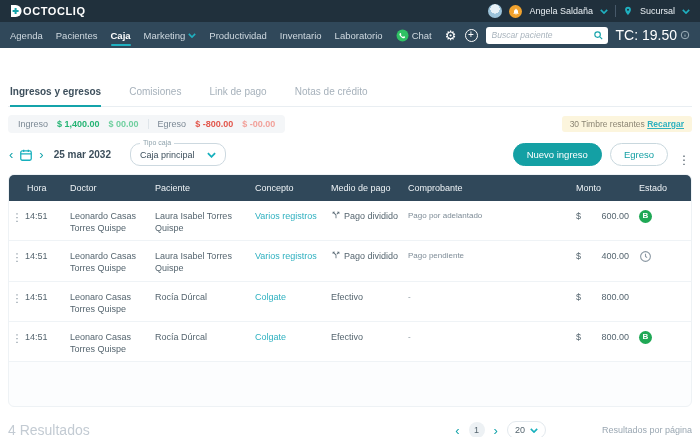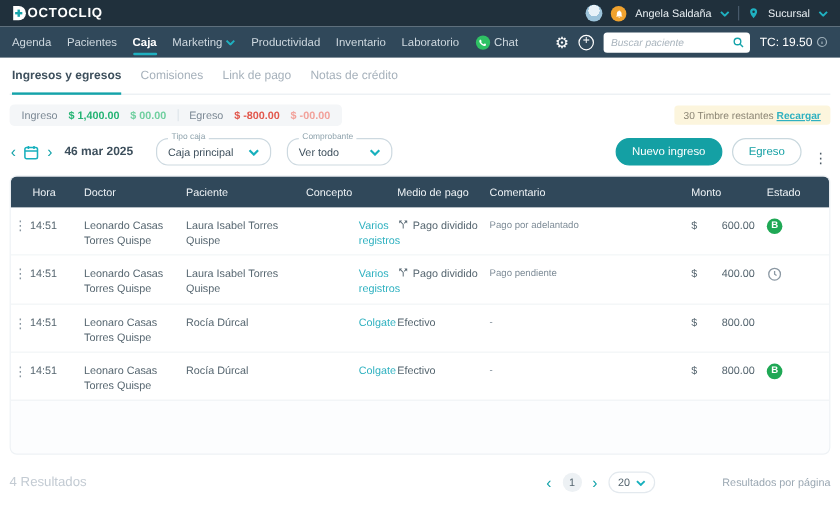--- a/index.html
+++ b/index.html
@@ -28,26 +28,26 @@
     height:2px; background:#1fb0c0; border-radius:2px; }
   .nav-right { margin-left:auto; display:flex; align-items:center; gap:8px; }
   .gear { color:#fff; font-size:13px; line-height:1; }
   .plus-circle { width:13px; height:13px; border:1.2px solid #fff; border-radius:50%;
     color:#fff; font-size:10px; line-height:10px; text-align:center; }
   .searchbox { width:122px; height:17px; background:#fff; border-radius:3px;
     display:flex; align-items:center; padding:0 4px 0 6px; gap:3px; }
   .searchbox input { border:0; outline:0; flex:1; font-size:8.5px; font-style:italic;
     color:#55656f; min-width:0; font-family:"Liberation Sans",sans-serif; }
   .searchbox input::placeholder { color:#a9b4bd; }
-  .tc { color:#fff; font-size:10px; display:flex; align-items:center; gap:3px; }
+  .tc { color:#fff; font-size:14px; display:flex; align-items:center; gap:3px; }
 
   
   .content { padding:0 8px; }
 
-  .tabs { display:flex; gap:16px; padding:10px 2px 0 2px; border-bottom:1px solid #e9eef2; }
+  .tabs { display:flex; gap:28px; padding:10px 2px 0 2px; border-bottom:1px solid #e9eef2;margin-top:28px; }
   .tab { font-size:10px; color:#a6b1bb; padding-bottom:8px; cursor:pointer; }
   .tab.active { color:#3d4f5c; font-weight:bold; border-bottom:2px solid #14a3aa; margin-bottom:-1px; }
 
   .summary-row { display:flex; justify-content:space-between; align-items:center; margin-top:8px; }
   .summary-chip { background:#f4f6f8; border-radius:4px; height:18px; display:flex;
     align-items:center; gap:9px; padding:0 10px; font-size:9px; }
   .lab { color:#7b8894; }
   .g1 { color:#25b474; font-weight:bold; } .g2 { color:#6fcf9f; font-weight:bold; }
   .r1 { color:#e2574c; font-weight:bold; } .r2 { color:#f2a19a; font-weight:bold; }
   .vdiv { width:1px; height:10px; background:#dfe5ea; }
@@ -76,31 +76,31 @@
     background:#fcfdfe; height:233px; }
   .tgrid { display:grid; grid-template-columns:16px 45px 85px 100px 76px 77px 1fr 75px 60px; }
   .thead { background:#30485a; height:26px; align-items:center; color:#eef3f6; font-size:9px; }
   .thead .hora-h { grid-column:1 / 3; padding-left:18px; }
   .thead .monto-h { padding-left:20px; }
   .thead .estado-h { padding-left:8px; }
   .trow { background:#fff; border-bottom:1px solid #eff3f6; font-size:9px; color:#55656f;
     align-items:start; min-height:40px; padding:9px 0 6px 0; }
   .trow > div { padding-right:0; line-height:1.35; }
   .rk { color:#8996a1; font-size:11px; text-align:center; cursor:pointer; padding-right:0 !important; }
-  .link { color:#2fb1c0; cursor:pointer;margin-left:44px; }
+  .link { color:#2fb1c0; cursor:pointer; }
   .pay { display:flex; align-items:flex-start; gap:3px; }
   .comment { font-size:8px; color:#7e8c97; padding-top:1px; }
   .monto { display:flex; justify-content:space-between; padding:0 2px 0 20px !important; }
   .estado { padding-left:8px !important; }
   .badge-b { width:13px; height:13px; border-radius:50%; background:#1fa855; color:#fff;
     font-size:8px; font-weight:bold; display:flex; align-items:center; justify-content:center; }
 
   
   .pfooter { display:flex; justify-content:space-between; align-items:center; margin-top:14px; }
-  .results { color:#c3cbd3; font-size:11px; }
+  .results { color:#c3cbd3; font-size:14px; }
   .pag { display:flex; align-items:center; gap:8px; }
   .page-circle { width:16px; height:16px; border-radius:50%; background:#edf1f4; color:#55656f;
     font-size:9px; display:flex; align-items:center; justify-content:center; cursor:pointer; }
   .psize { border:1px solid #e3e9ee; border-radius:10px; padding:3px 7px; font-size:9px;
     color:#55656f; display:flex; align-items:center; gap:5px; cursor:pointer; }
   .perpage { color:#9aa7b2; font-size:9px;padding-left:48px; }
 </style>
 </head>
 <body>
 
@@ -222,52 +222,45 @@
 
   <div class="filter-row">
     <span class="chev-btn">‹</span>
     <span style="display:flex;">
       <svg width="14" height="14" viewBox="0 0 24 24" fill="none" stroke="#17b0bd" stroke-width="2.2">
           <rect x="3" y="5" width="18" height="16" rx="2.5"></rect>
           <path d="M8 3v4M16 3v4M3 10h18"></path>
         </svg>
     </span>
     <span class="chev-btn">›</span>
-    <span class="date">46 mar 2025</span>
+    <span class="date">25 mar 2032</span>
 
     <div class="select w1">
       <span class="flabel">Tipo caja</span>
       <span class="val">Caja principal</span>
-      <svg width="9" height="6" viewBox="0 0 10 6" fill="none" stroke="#17b0bd" stroke-width="2">
-          <path d="M1 1l4 4 4-4"></path>
-        </svg>
-    </div>
-    <div class="select w2">
-      <span class="flabel">Comprobante</span>
-      <span class="val">Ver todo</span>
       <svg width="9" height="6" viewBox="0 0 10 6" fill="none" stroke="#17b0bd" stroke-width="2">
           <path d="M1 1l4 4 4-4"></path>
         </svg>
     </div>
 
     <div class="filter-right">
       <button class="btn btn-primary">Nuevo ingreso</button>
       <button class="btn btn-outline">Egreso</button>
       <span class="kebab">⋮</span>
     </div>
   </div>
 
   <div class="table">
     <div class="tgrid thead">
       <div class="hora-h">Hora</div>
       <div>Doctor</div>
       <div>Paciente</div>
       <div>Concepto</div>
       <div>Medio de pago</div>
-      <div>Comentario</div>
+      <div>Comprobante</div>
       <div class="monto-h">Monto</div>
       <div class="estado-h">Estado</div>
     </div>
 
     <div class="tgrid trow">
       <div class="rk">⋮</div>
       <div>14:51</div>
       <div>Leonardo Casas Torres Quispe</div>
       <div>Laura Isabel Torres Quispe</div>
       <div class="link">Varios registros</div>

